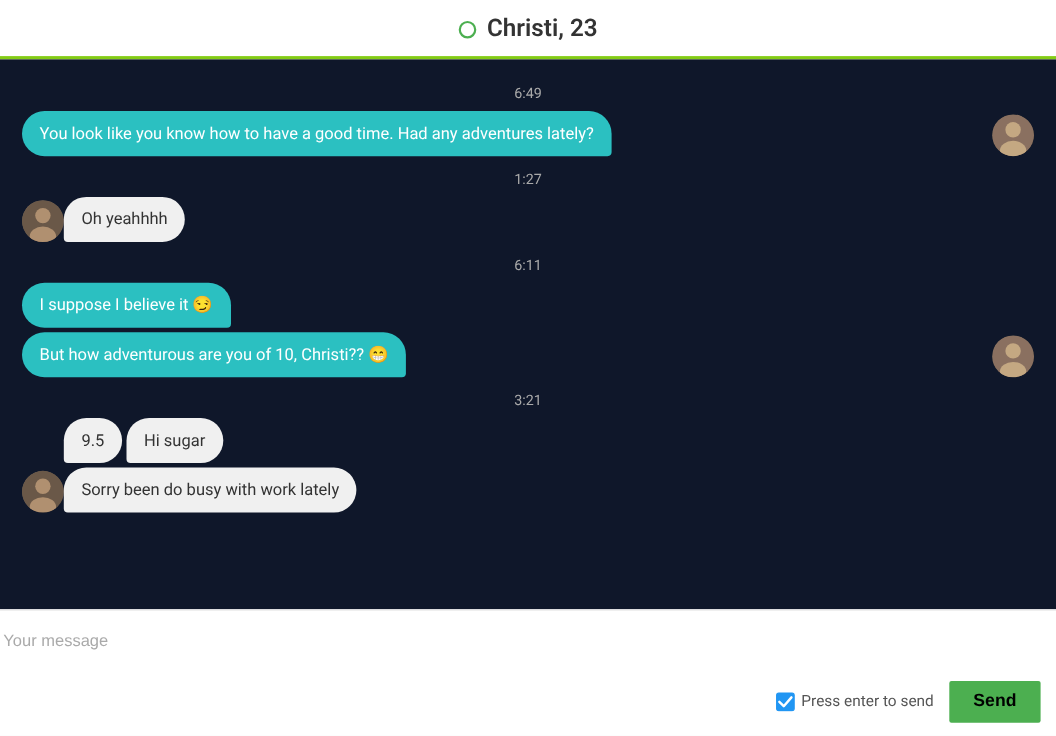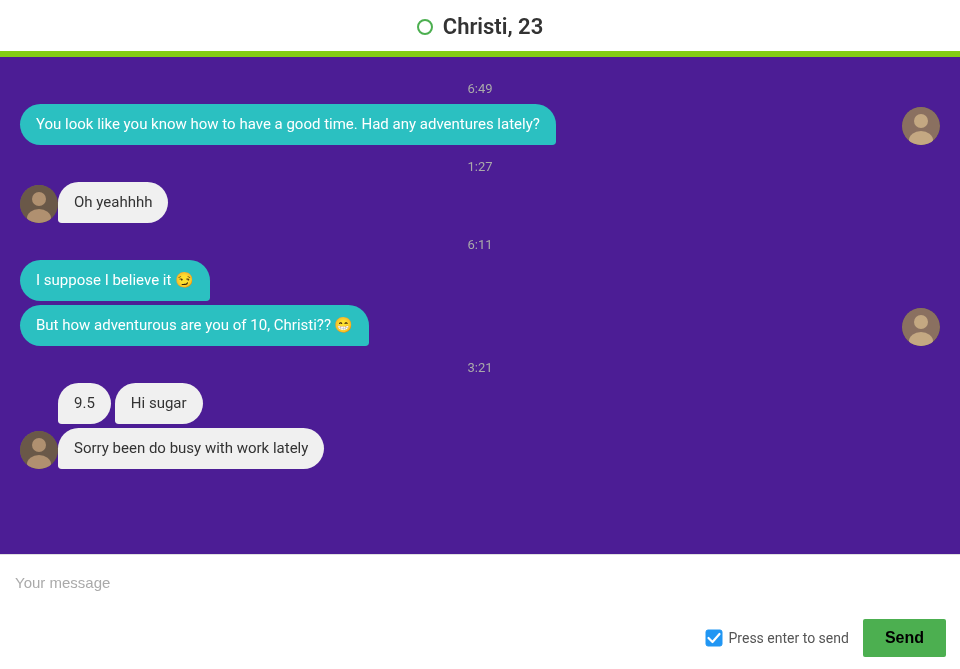--- a/index.html
+++ b/index.html
@@ -12,21 +12,21 @@
       flex-direction: column;
       overflow: hidden;
     }
 
     
     .header {
       display: flex;
       align-items: center;
       justify-content: center;
       padding: 14px 0 12px;
-      border-bottom: 6px solid #84cc16;
+      border-bottom: 3px solid #84cc16;
       background: #fff;
       gap: 10px;
     }
     .online-indicator {
       width: 16px;
       height: 16px;
       border-radius: 50%;
       border: 2px solid #4caf50;
       background: transparent;
     }
@@ -34,21 +34,21 @@
       font-size: 22px;
       font-weight: 600;
       color: #333;
     }
 
     
     .chat-area {
       flex: 1;
       overflow-y: auto;
       padding: 10px 20px;
-      background: #4c1d95;
+      background: #0f172a;
     }
 
     .timestamp {
       text-align: center;
       color: #aaa;
       font-size: 13px;
       margin: 14px 0 8px;
     }
 
     .message-row {
@@ -86,21 +86,21 @@
       flex-direction: row;
       gap: 4px;
     }
 
     
     .input-area {
       border-top: 1px solid #e0e0e0;
       background: #fff;
     }
     .input-row {
-      padding: 10px 15px;
+      padding: 10px 3px;
     }
     .message-input {
       width: 100%;
       border: none;
       outline: none;
       font-size: 15px;
       color: #333;
       resize: none;
       height: 36px;
       line-height: 36px;

